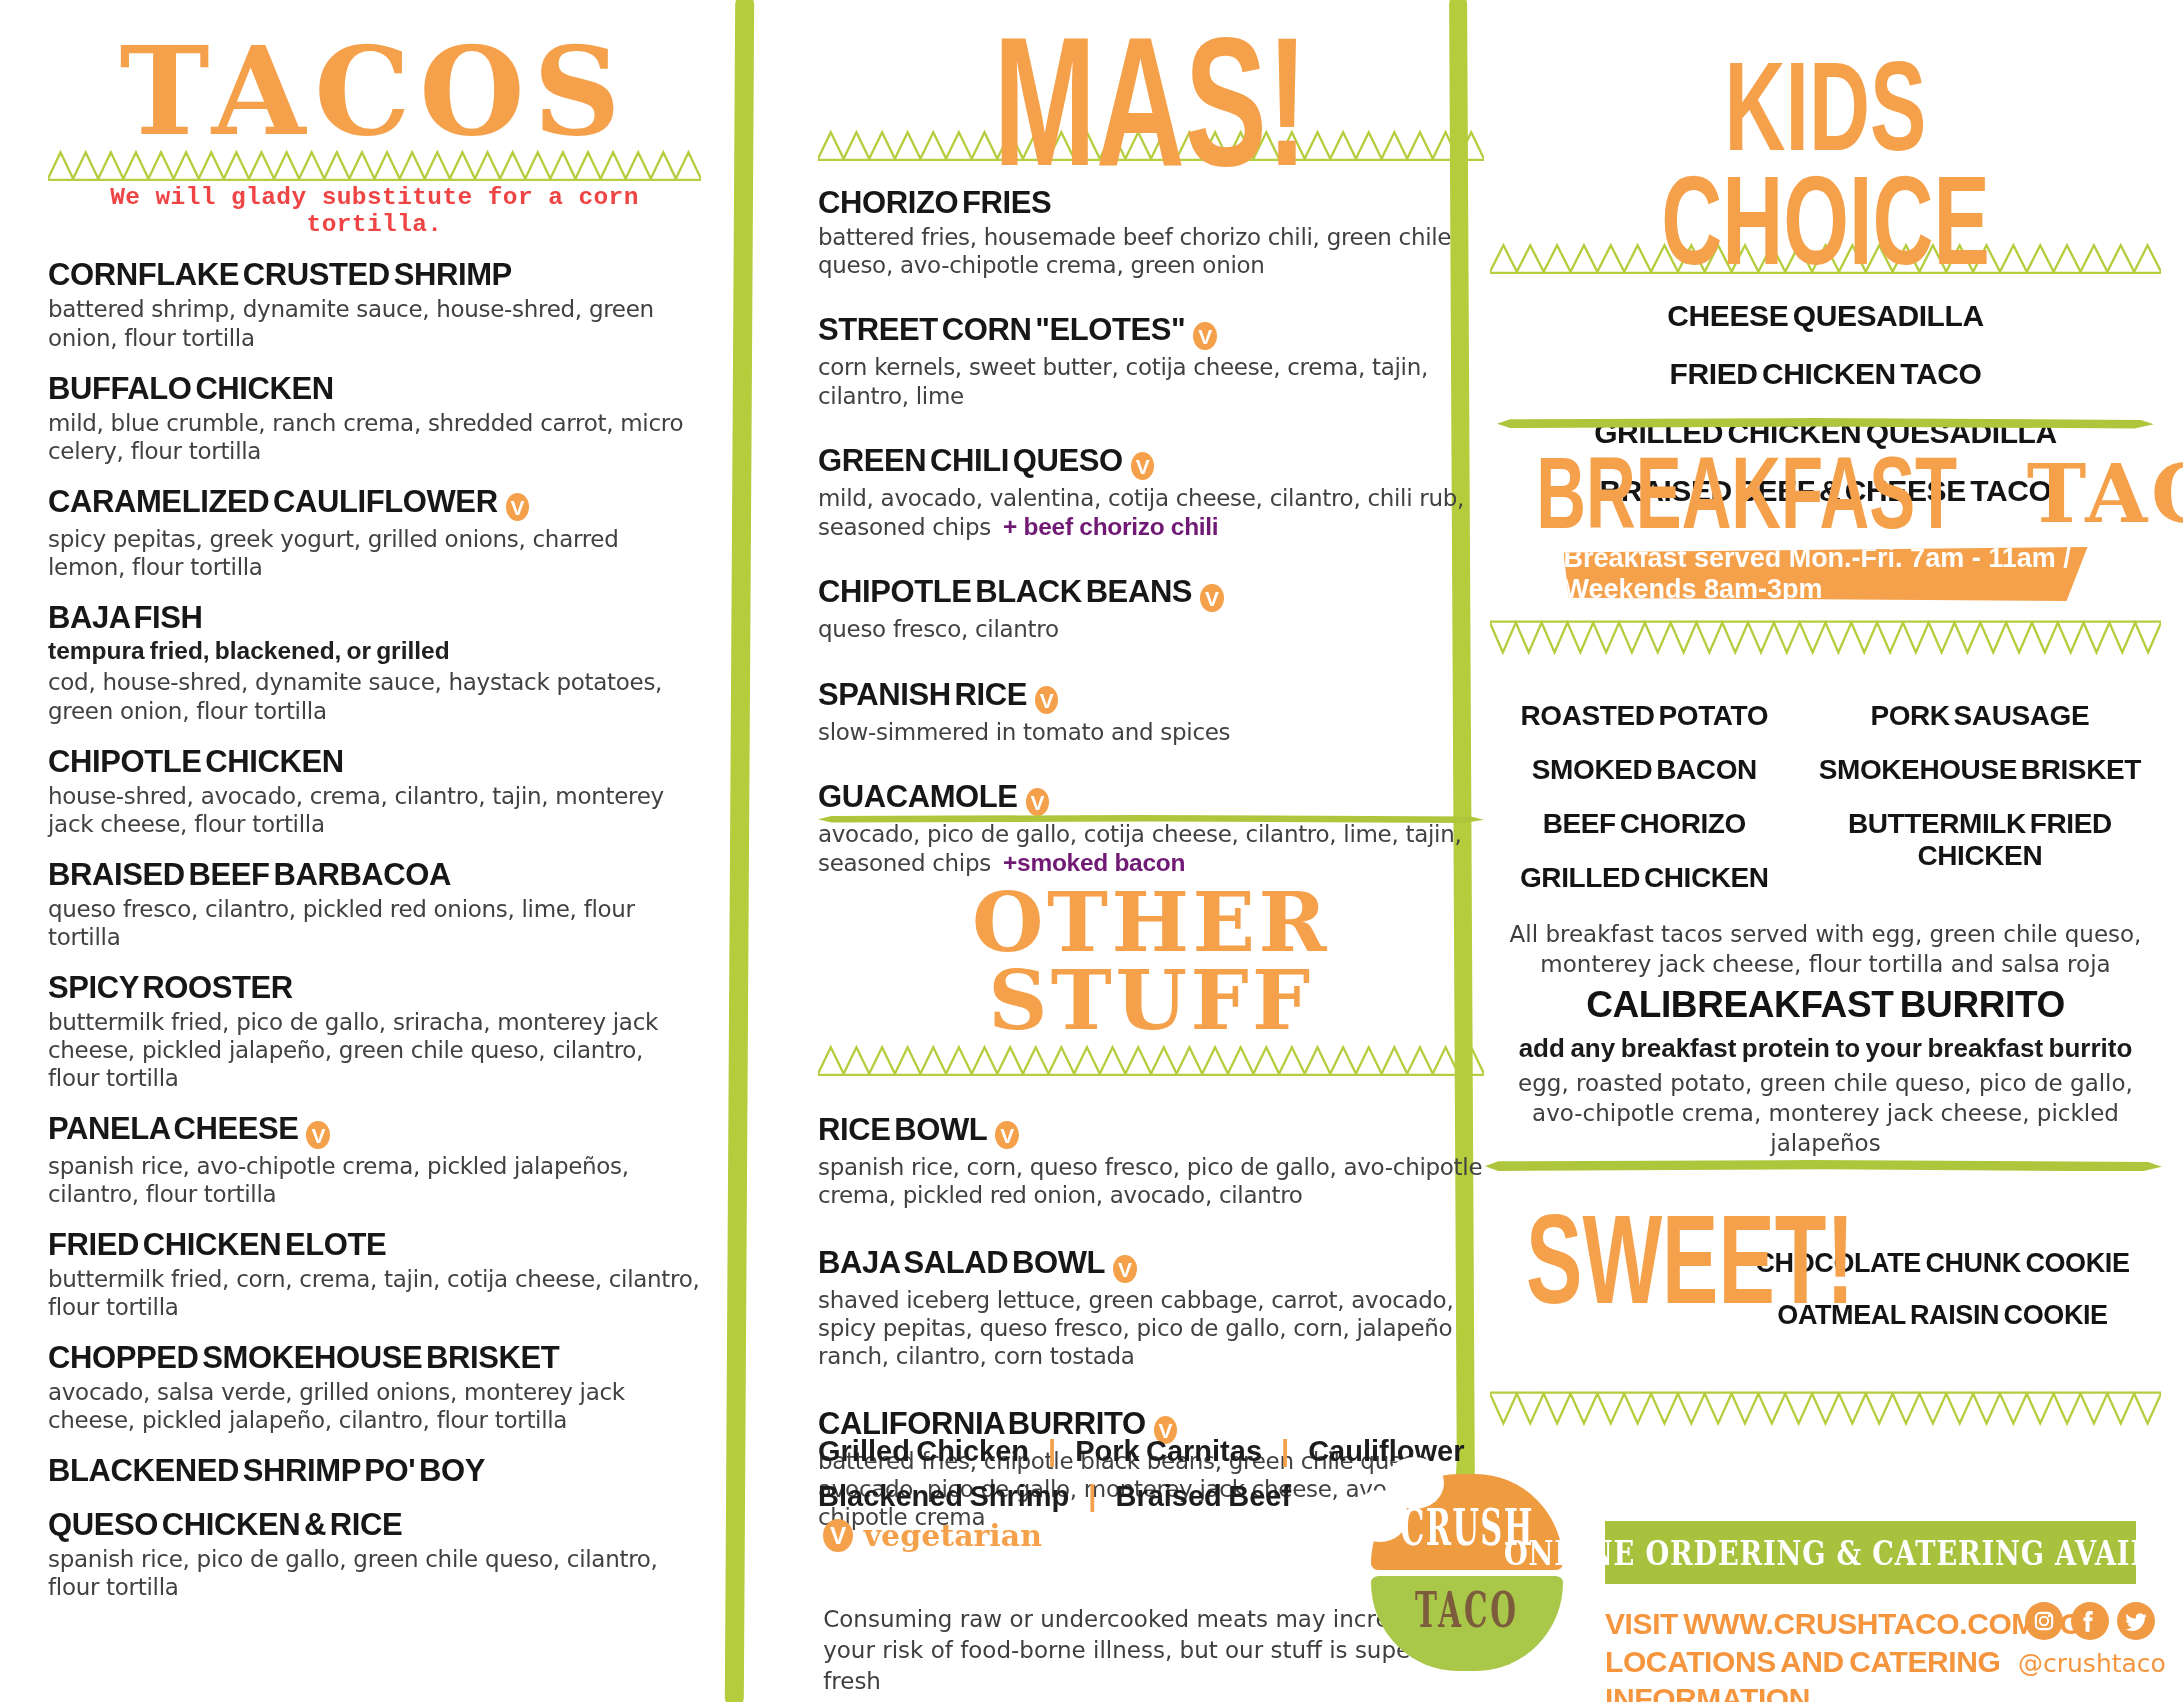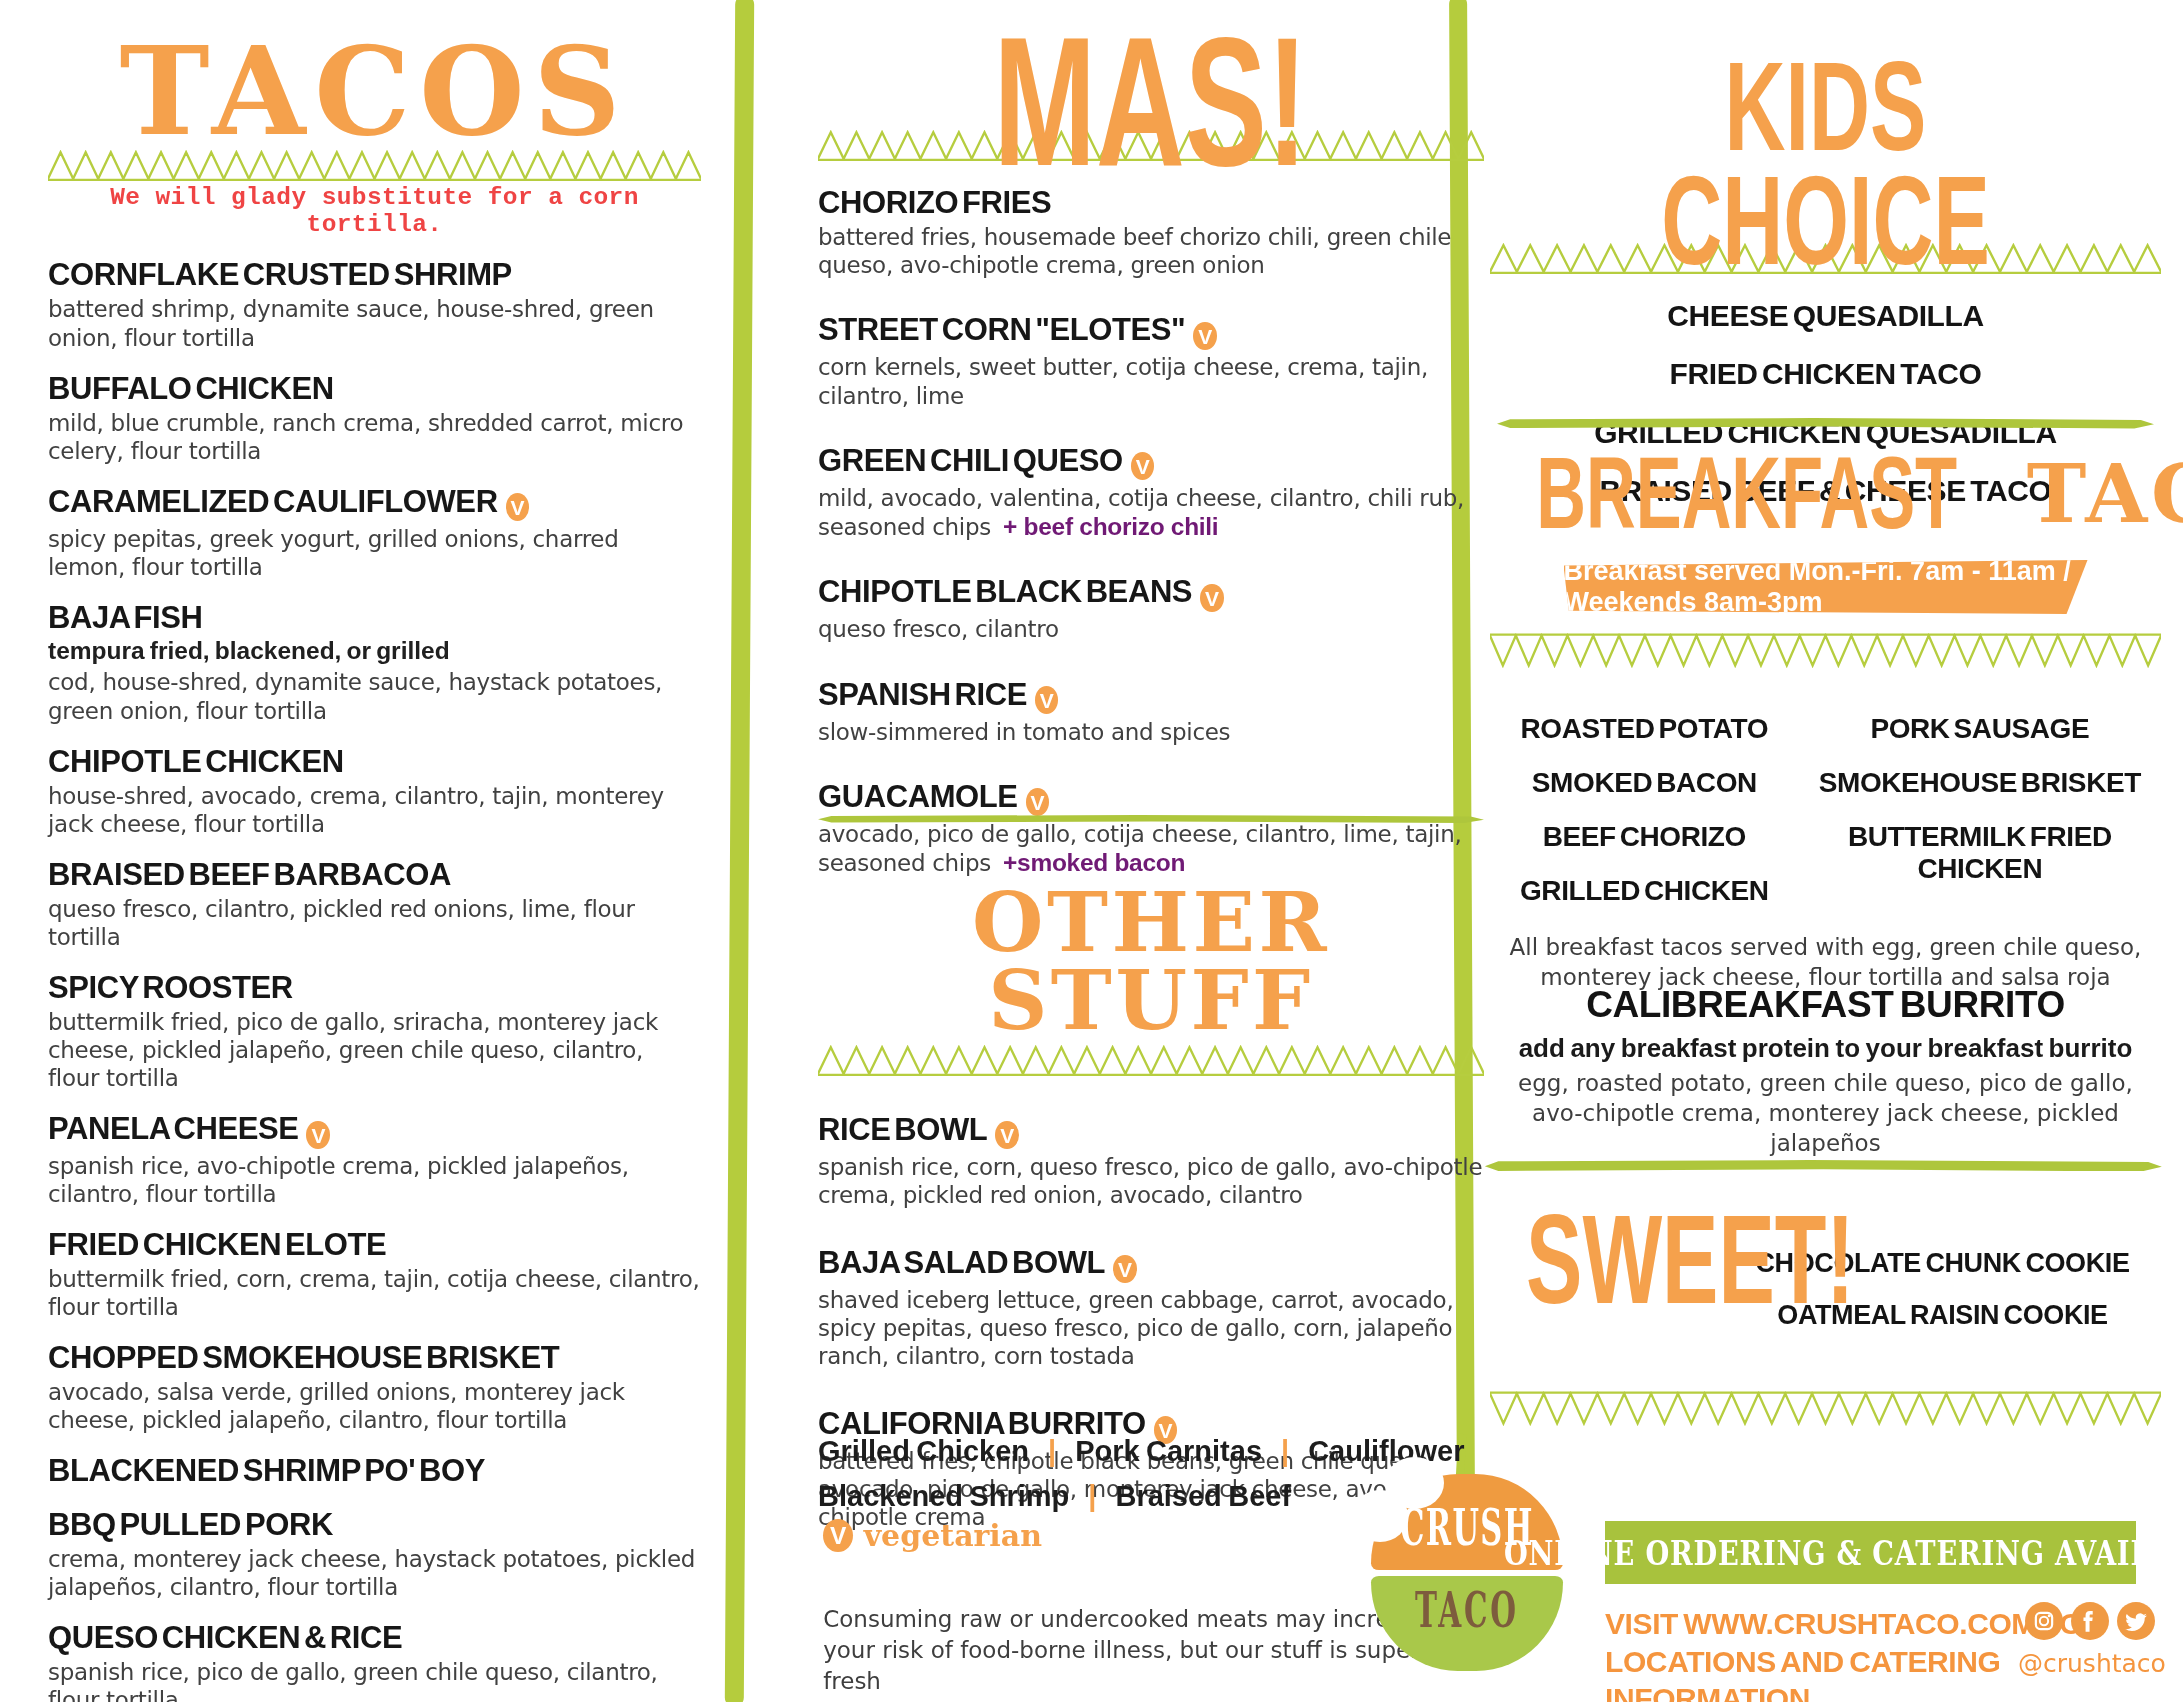--- a/index.html
+++ b/index.html
@@ -52,21 +52,21 @@
   #veg-word{font-family:"DejaVu Serif",serif;font-weight:bold;color:#f5a14c;font-size:30px;}
   #disclaimer{position:absolute;left:5.2px;top:1569px;font-family:"DejaVu Sans",sans-serif;
               font-size:23px;color:#3e3e3e;line-height:1.35;}
   
   #kids-items{margin-top:15.7px;text-align:center;}
   .kitem{font-size:30px;font-weight:800;letter-spacing:-0.4px;word-spacing:-3.5px;margin-top:24.5px;color:#141414;}
   #hline-kids{left:7px;top:383px;width:657px;height:10.5px;}
   #bfast{position:absolute;left:0;top:421px;width:671px;}
   .title-bfast{font-size:84px;white-space:nowrap;}
   .title-bfast .slabpart{font-family:"DejaVu Serif",serif;font-size:80px;letter-spacing:3.5px;}
-  #bfast-banner{margin:28px auto 0;width:524px;height:54px;background:#f5a14c;
+  #bfast-banner{margin:15px auto 0;width:524px;height:54px;background:#f5a14c;
                 clip-path:polygon(0 10%,100% 0,96% 100%,1% 94%);
                 display:flex;align-items:center;justify-content:center;}
   #bfast-banner span{color:#fff;font-weight:bold;font-size:27px;letter-spacing:0;}
   #bfast .zz{margin-top:19px;}
   #bfast-cols{display:flex;margin-top:23px;}
   #bfast-col-left{width:46%;text-align:center;}
   #bfast-col-right{width:54%;text-align:center;}
   .bitem{font-size:28px;font-weight:800;letter-spacing:-0.4px;word-spacing:-3.5px;margin-top:22px;color:#141414;}
   #bfast-note{margin-top:26px;text-align:center;font-family:"DejaVu Sans",sans-serif;
               font-size:23px;color:#3e3e3e;line-height:1.3;}
@@ -160,24 +160,20 @@
         <div class="mi-desc">buttermilk fried, corn, crema, tajin, cotija cheese, cilantro, flour tortilla</div>
       </div>
       <div class="mi">
         <div class="mi-name">CHOPPED SMOKEHOUSE BRISKET</div>
         <div class="mi-desc">avocado, salsa verde, grilled onions, monterey jack cheese, pickled jalapeño, cilantro, flour tortilla</div>
       </div>
       <div class="mi">
         <div class="mi-name">BLACKENED SHRIMP PO' BOY</div>
       </div>
       <div class="mi">
-        <div class="mi-name">BBQ PULLED PORK</div>
-        <div class="mi-desc">crema, monterey jack cheese, haystack potatoes, pickled jalapeños, cilantro, flour tortilla</div>
-      </div>
-      <div class="mi">
         <div class="mi-name">QUESO CHICKEN &amp; RICE</div>
         <div class="mi-desc">spanish rice, pico de gallo, green chile queso, cilantro, flour tortilla</div>
       </div>
 
     </div>
   </div>
 
   <div class="col" id="col2">
     <div class="hand title-mas"><span class="sq">MAS!</span></div>
     <svg class="zz" style="margin-top:-40px" viewBox="0 0 1000 40" preserveAspectRatio="none">

